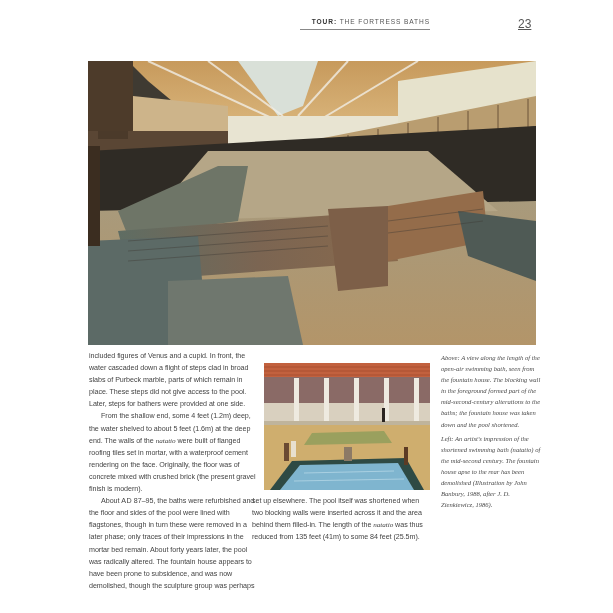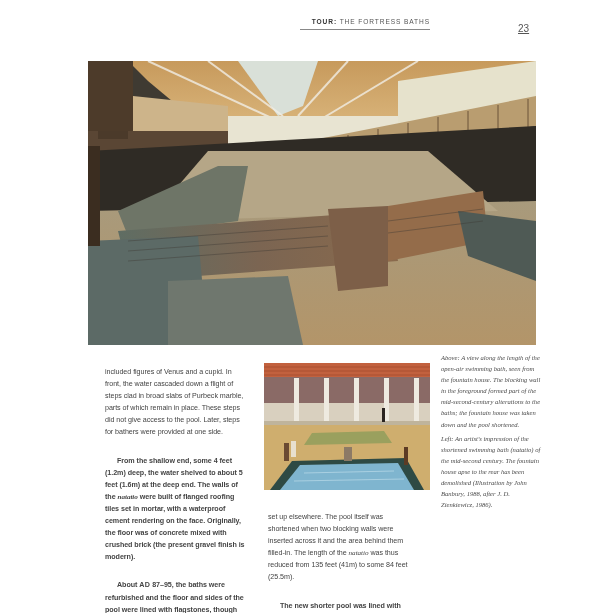--- a/index.html
+++ b/index.html
@@ -2,30 +2,30 @@
 <html><head>
   <meta charset="utf-8">
   <style>
     html, body { margin: 0; padding: 0; background: #ffffff; }
     body { width: 613px; height: 613px; position: relative; overflow: hidden;
       font-family: "Liberation Sans", sans-serif; color: #3a3a3a; }
     .running-head { position: absolute; left: 300px; top: 18px; width: 130px;
       font-size: 6.6px; letter-spacing: 0.9px; color: #555; text-align: right;
       padding-bottom: 4px; border-bottom: 0.8px solid #888; }
     .running-head .strong { font-weight: bold; color: #333; }
-    .page-num { position: absolute; left: 518px; top: 23px; font-size: 10px; color: #555; text-decoration: underline; }
+    .page-num { position: absolute; left: 518px; top: 17px; font-size: 12px; color: #555; text-decoration: underline; }
 
     .photo { position: absolute; left: 88px; top: 61px; width: 448px; height: 284px; overflow: hidden; background: #5b5042; }
 
     .illus { position: absolute; left: 264px; top: 363px; width: 166px; height: 127px; overflow: hidden; background: #c8a76a; }
 
     .body-col { position: absolute; font-size: 7.15px; line-height: 12.1px; color: #444;
       font-family: "Liberation Sans", sans-serif; letter-spacing: -0.05px; }
-    .body-col p { margin: 16px; }
-    .body-col p.indent { text-indent: 12px; font-weight: bold; }
+    .body-col p { margin: 0; }
+    .body-col p.indent { text-indent: 12px; }
     .col1 { left: 89px; top: 350px; width: 172px; }
     .col2 { left: 252px; top: 495px; width: 172px; }
     .caption { position: absolute; left: 441px; top: 352px; width: 100px;
       font-family: "Liberation Serif", serif; font-style: italic; font-size: 6.6px;
       line-height: 11.1px; color: #4a4a4a; }
     .caption p { margin: 0 0 3px 0; }
     .sc { font-variant: small-caps; letter-spacing: 0.3px; }
     .ital { font-family: "Liberation Serif", serif; font-style: italic; }
   </style>
 </head>
@@ -150,19 +150,18 @@
     <rect x="20" y="80" width="5" height="18" fill="#6a4a32"></rect>
     <rect x="27" y="78" width="5" height="16" fill="#e8e0cf"></rect>
     <rect x="80" y="84" width="8" height="14" fill="#8c7a66"></rect>
     <rect x="140" y="84" width="4" height="18" fill="#5c3b24"></rect>
     <rect x="118" y="45" width="3" height="14" fill="#2a2420"></rect>
   </svg>
 </div>
 
 <div class="body-col col2">
   <p><span>set up elsewhere. The pool itself was shortened when two blocking walls were inserted across it and the area behind them filled-in. The length of the </span><span class="ital">natatio</span><span> was thus reduced from 135 feet (41m) to some 84 feet (25.5m).</span></p>
-  <p class="indent"><span>The new shorter pool was lined with sandstone slabs; these too were later removed. The north-west</span></p>
 </div>
 
 <div class="caption">
   <p>Above: A view along the length of the open-air swimming bath, seen from the fountain house. The blocking wall in the foreground formed part of the mid-second-century alterations to the baths; the fountain house was taken down and the pool shortened.</p>
   <p>Left: An artist's impression of the shortened swimming bath (natatio) of the mid-second century. The fountain house apse to the rear has been demolished (Illustration by John Banbury, 1988, after J. D. Zienkiewicz, 1986).</p>
 </div>
 
 </body></html>

